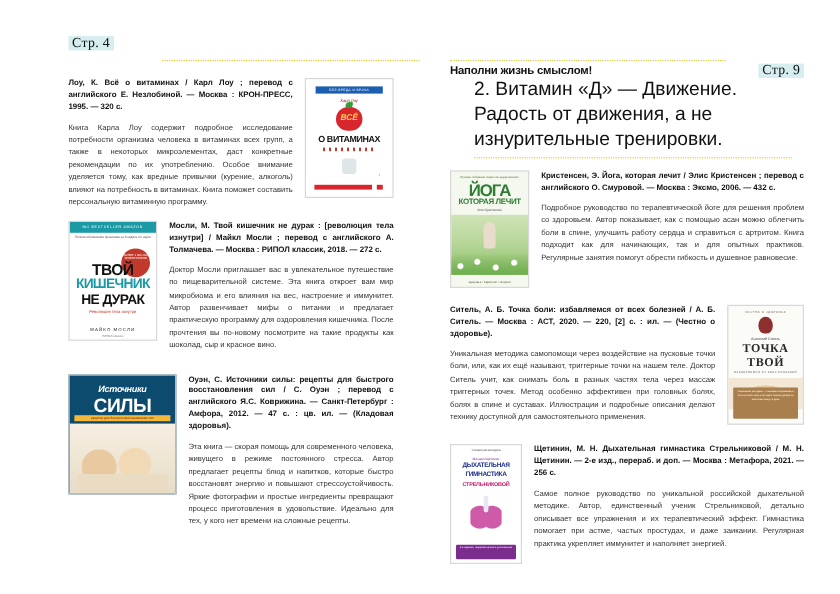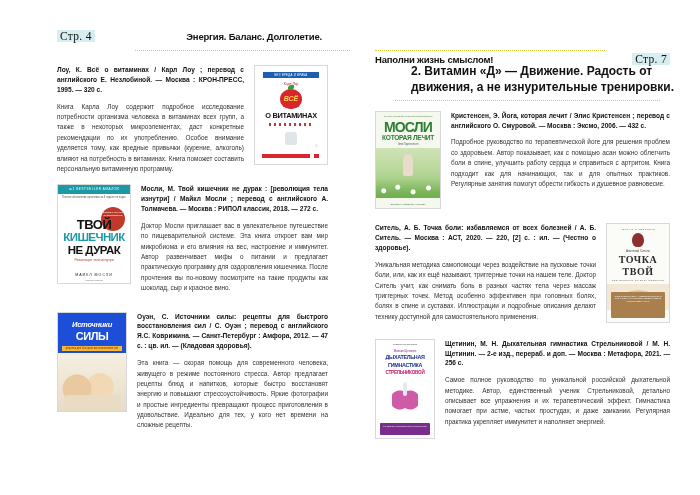--- a/index.html
+++ b/index.html
@@ -36,22 +36,22 @@
 
   .rule-dotted{
     height:0;border-top:1.4px dotted #e8c83c;
     margin-top:2px;
   }
   .rule-left{width:215px;margin-left:78px;}
   .rule-right-dotted{width:230px;margin-left:0;}
 
   
   .section-head{
-    font-size:12px;font-weight:bold;color:#111;
-    line-height:1.32;margin:13px 0 4px 36px;width:265px;
+    font-size:16px;font-weight:normal;color:#111;
+    line-height:1.32;margin:13px 0 4px 20px;width:265px;
   }
   .head-underline{
     width:265px;margin-left:20px;height:0;
     border-top:1.4px dotted #e8c83c;margin-bottom:10px;
   }
 
   
   .entry{display:flex;margin-top:10px;}
   .entry.img-right{flex-direction:row-reverse;}
   .entry-text{flex:1;}
@@ -98,23 +98,23 @@
   .cv-vit .apple:after{content:"";position:absolute;top:-4px;left:8px;width:6px;height:5px;background:#3b9a3b;border-radius:60% 10% 60% 10%;}
   .cv-vit .vse{position:absolute;top:29px;left:0;right:0;text-align:center;font-size:7px;color:#ffd24d;font-weight:bold;font-style:italic;}
   .cv-vit .t1{top:46px;font-size:7.4px;color:#111;letter-spacing:-.3px;}
   .cv-vit .dots{position:absolute;top:57px;left:14px;right:14px;height:3px;background:repeating-linear-gradient(to right,#c0392b 0 2px,transparent 2px 5px);}
   .cv-vit .emblem{position:absolute;top:66px;left:50%;margin-left:-6px;width:12px;height:13px;background:#dfe6e8;border-radius:3px;}
   .cv-vit .num{position:absolute;bottom:16px;right:10px;font-size:3px;color:#999;}
   .cv-vit .redbar{position:absolute;bottom:6px;left:7px;width:48px;height:4px;background:#d9262c;}
   .cv-vit .redsq{position:absolute;bottom:6px;right:8px;width:5px;height:4px;background:#d9262c;}
 
   
-  .cv-src{width:70px;height:100px;background:#1d4ed8;}
+  .cv-src{width:90px;height:100px;background:#0c4a6e;}
   .cv-src .t1{top:8px;font-size:7.6px;color:#fff;font-style:italic;letter-spacing:-.3px;}
-  .cv-src .t2{top:18px;font-size:11px;color:#ffffff;letter-spacing:-.5px;}
+  .cv-src .t2{top:18px;font-size:16px;color:#ffffff;letter-spacing:-.5px;}
   .cv-src .strip{position:absolute;top:33px;left:4px;right:4px;height:5px;background:#f4b93c;}
   .cv-src .strip span{display:block;font-size:2.6px;color:#7a2200;text-align:center;line-height:5px;}
   .cv-src .photo{position:absolute;top:40px;left:0;right:0;bottom:0;background:
       radial-gradient(circle at 28% 62%, #e8c9a0 0 14px, transparent 15px),
       radial-gradient(circle at 62% 58%, #f0d9b4 0 13px, transparent 14px),
       radial-gradient(circle at 30% 50%, #cf3b2e 0 5px, transparent 6px),
       radial-gradient(circle at 64% 46%, #d94a34 0 5px, transparent 6px),
       linear-gradient(#f6efe2,#e7dcc6);}
   .cv-src .photo:after{content:"";position:absolute;left:6px;right:6px;bottom:0;height:16px;background:#e9dcc2;border-radius:3px 3px 0 0;}
 
@@ -163,21 +163,20 @@
 </style>
 </head>
 <body>
 
 <div class="spread">
 
   <div class="page page-left">
 
     <div class="runhead runhead-left">
       <span class="folio">Стр. 4</span>
-      <span class="runtitle">Энергия. Баланс. Долголетие.</span>
     </div>
     <div class="rule-dotted rule-left"></div>
 
     <div class="entry img-right" style="margin-top:14px;">
       <div class="cover-wrap" style="margin-left:10px;">
         <div class="cover cv-vit">
           <div class="bluebar">
               <span>БЕЗ ВРЕДА И ВРАЧА</span>
             </div>
           <div class="aut">Карл Лоу</div>
@@ -234,45 +233,45 @@
         <p class="cite">Оуэн, С. Источники силы: рецепты для быстрого восстановления сил / С. Оуэн ; перевод с английского Я.С. Коврижина. — Санкт-Петербург : Амфора, 2012. — 47 с. : цв. ил. — (Кладовая здоровья).</p>
         <p class="annot">Эта книга — скорая помощь для современного человека, живущего в режиме постоянного стресса. Автор предлагает рецепты блюд и напитков, которые быстро восстановят энергию и повышают стрессоустойчивость. Яркие фотографии и простые ингредиенты превращают процесс приготовления в удовольствие. Идеально для тех, у кого нет времени на сложные рецепты.</p>
       </div>
     </div>
   </div>
 
   <div class="page page-right">
 
     <div class="runhead runhead-right">
       <span class="runtitle">Наполни жизнь смыслом!</span>
-      <span class="folio">Стр. 7</span>
+      <span class="folio">Стр. 9</span>
     </div>
     <div class="rule-dotted rule-right-dotted"></div>
 
     <div class="section-head">2. Витамин «Д» — Движение. Радость от движения, а не изнурительные тренировки.</div>
     <div class="head-underline"></div>
 
     <div class="entry" style="margin-top:2px;">
       <div class="cover-wrap">
         <div class="cover cv-yoga">
           <div class="top">Лучшее собрание секретов оздоровления</div>
-          <div class="ttl t1">МОСЛИ</div>
+          <div class="ttl t1">ЙОГА</div>
           <div class="ttl t2">КОТОРАЯ ЛЕЧИТ</div>
           <div class="aut">Элис Кристенсен</div>
           <div class="scene"></div>
           <div class="foot">Здоровье • Гармония • Энергия</div>
         </div>
       </div>
       <div class="entry-text" style="margin-left:10px;">
         <p class="cite">Кристенсен, Э. Йога, которая лечит / Элис Кристенсен ; перевод с английского О. Смуровой. — Москва : Эксмо, 2006. — 432 с.</p>
         <p class="annot">Подробное руководство по терапевтической йоге для решения проблем со здоровьем. Автор показывает, как с помощью асан можно облегчить боли в спине, улучшить работу сердца и справиться с артритом. Книга подходит как для начинающих, так и для опытных практиков. Регулярные занятия помогут обрести гибкость и душевное равновесие.</p>
       </div>
     </div>
 
-    <div class="entry img-right" style="margin-top:14px;align-items:center;">
+    <div class="entry img-right" style="margin-top:14px;">
       <div class="cover-wrap" style="margin-left:10px;">
         <div class="cover cv-pain">
           <div class="top">ЧЕСТНО О ЗДОРОВЬЕ</div>
           <div class="face"></div>
           <div class="aut">Анатолий Ситель</div>
           <div class="ttl t1">ТОЧКА</div>
           <div class="ttl t2">ТВОЙ</div>
           <div class="t3">ИЗБАВЛЯЕМСЯ ОТ ВСЕХ БОЛЕЗНЕЙ</div>
           <div class="body"></div>
           <div class="panel">

